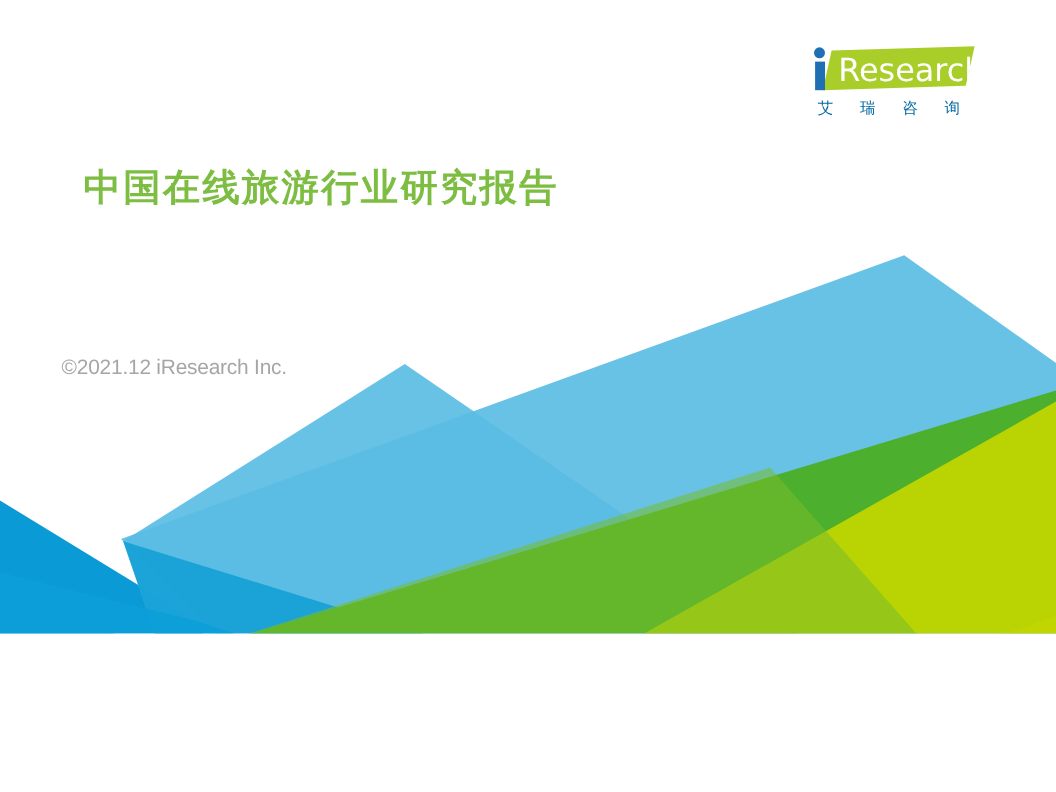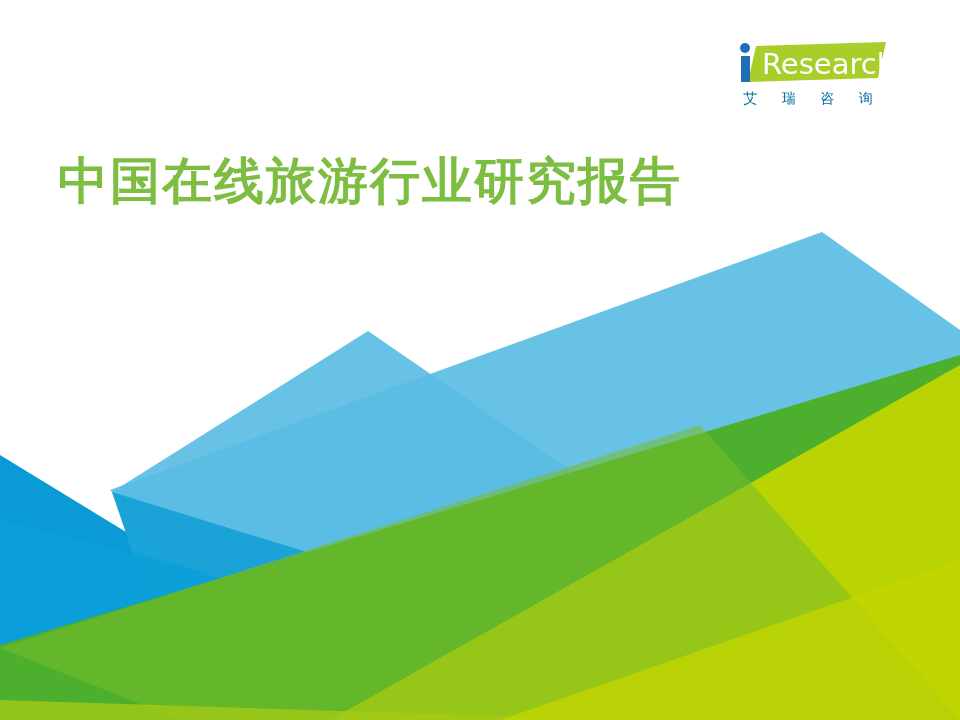--- a/index.html
+++ b/index.html
@@ -3,21 +3,21 @@
 <meta charset="utf-8">
 <style>
   html, body {
     margin: 0;
     padding: 0;
     background: #ffffff;
   }
   #slide {
     position: relative;
     width: 960px;
-    height: 720px;
+    height: 576px;
     background: #ffffff;
     overflow: hidden;
     font-family: "Liberation Sans", "DejaVu Sans", sans-serif;
   }
 
   
   #bg-art {
     position: absolute;
     left: 0;
     top: 0;
@@ -47,23 +47,23 @@
     letter-spacing: 10px;
     text-indent: 10px;
     color: #0369a1;
     font-family: "DejaVu Sans", sans-serif;
     white-space: nowrap;
   }
 
   
   #title {
     position: absolute;
-    left: 58px;
+    left: 76px;
     top: 148px;
-    font-size: 50px;
+    font-size: 34px;
     font-weight: bold;
     letter-spacing: 2px;
     color: #7dbe42;
     white-space: nowrap;
     font-family: "DejaVu Sans", sans-serif;
   }
 
   
   #copyright {
     position: absolute;
@@ -116,14 +116,15 @@
         <rect x="13" y="18" width="9" height="26" fill="#1f6fb5"></rect>
 
         <text x="34" y="36" fill="#ffffff" font-family="DejaVu Sans, sans-serif" font-size="29">Research</text>
       </svg>
     </div>
     <div id="logo-sub">艾 瑞 咨 询</div>
   </div>
 
   <div id="title">中国在线旅游行业研究报告</div>
 
+  <div id="copyright">©2021.12 iResearch Inc.</div>
 
 </div>
 
 </body></html>

